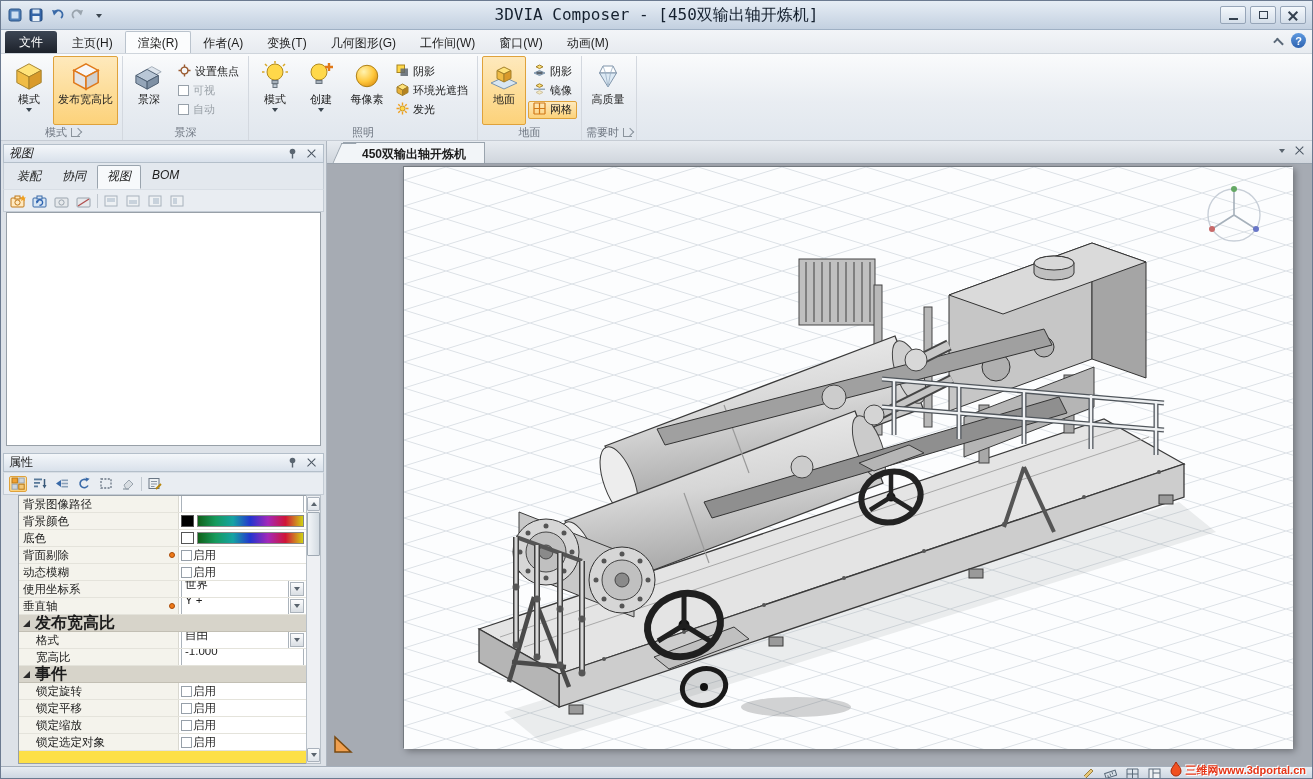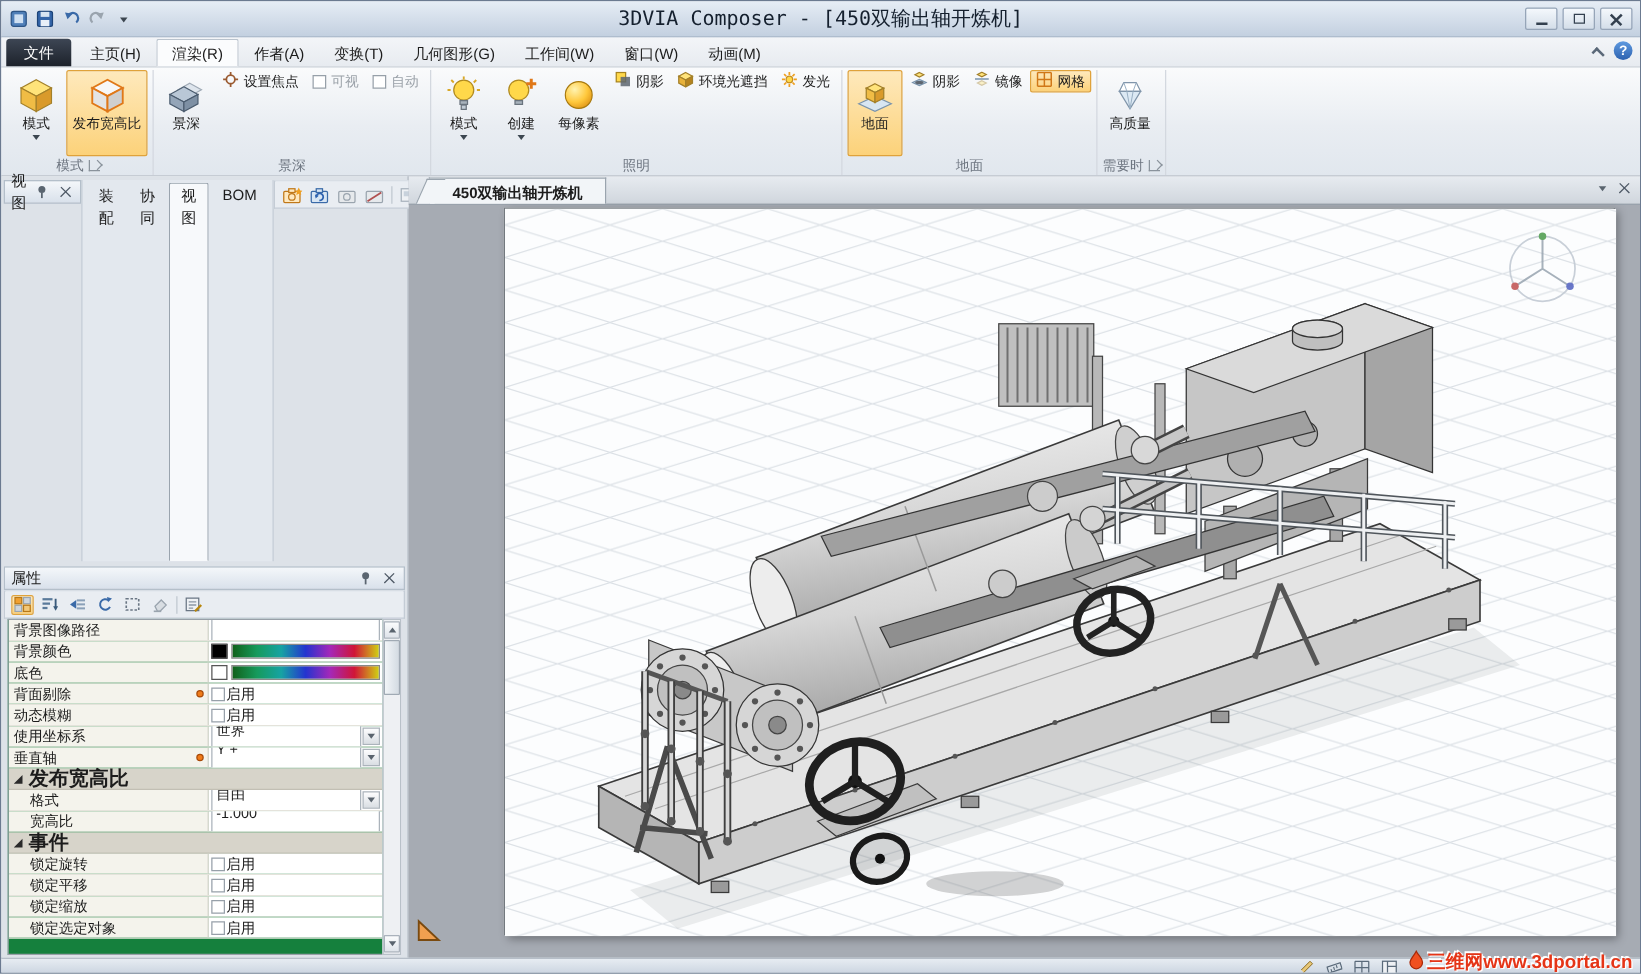--- a/index.html
+++ b/index.html
@@ -38,55 +38,55 @@
   
   .ribbon{height:87px;background:linear-gradient(#fafbfc,#e9edf2 55%,#e1e7ee);border-bottom:1px solid #c6ccd4;
     display:flex;padding:2px 2px 0;}
   .rgroup{display:flex;flex-direction:column;border-right:1px solid #d3d8df;padding:0 4px;}
   .gcontent{flex:1;display:flex;gap:2px;align-items:stretch;}
   .glabel{height:15px;font-size:11px;color:#6e7681;display:flex;align-items:center;justify-content:center;gap:4px;}
   .bigbtn{display:flex;flex-direction:column;align-items:center;justify-content:flex-start;
     padding:2px 4px 0;min-width:44px;border:1px solid transparent;border-radius:2px;font-size:11px;line-height:13px;}
   .bigbtn .bicon{height:34px;display:flex;align-items:center;}
   .bigbtn.hl,.sitem.hl{background:linear-gradient(#fee9bc,#fcd27a);border-color:#dfa23b;}
-  .scol{display:flex;flex-direction:row;justify-content:center;gap:1px;}
+  .scol{display:flex;flex-direction:column;justify-content:center;gap:1px;}
   .sitem{display:flex;align-items:center;gap:4px;font-size:11px;padding:1px 4px;border:1px solid transparent;
     border-radius:2px;height:18px;white-space:nowrap;}
   .sitem.dis{color:#9aa1a8;}
   .tri-d{width:0;height:0;border-left:3.5px solid transparent;border-right:3.5px solid transparent;border-top:4px solid #3c4650;margin-top:2px;}
   .cb{width:11px;height:11px;border:1px solid #97a0a9;background:#fff;flex:none;}
   .launcher{width:9px;height:9px;border-left:1.5px solid #8a939c;border-bottom:1.5px solid #8a939c;position:relative;}
   .launcher::after{content:"";position:absolute;right:-1px;bottom:1px;width:5px;height:5px;
     border-right:1.5px solid #8a939c;border-bottom:1.5px solid #8a939c;transform:rotate(-45deg);}
 
   
   .main{display:flex;height:625px;}
   .leftpanel{width:326px;background:#dde2e8;border-right:1px solid #aeb6c0;display:flex;flex-direction:column;padding:3px 2px 0;}
   .phead{height:19px;background:linear-gradient(#f4f7fa,#d9e1eb);border:1px solid #b4bfca;
     display:flex;align-items:center;padding:0 5px;gap:5px;}
   .phead .ptitle{flex:1;}
   .hicon{width:14px;height:14px;display:flex;align-items:center;justify-content:center;}
   .xmark{position:relative;width:9px;height:9px;}
   .xmark::before,.xmark::after{content:"";position:absolute;left:-1px;top:3.8px;width:11px;height:1.4px;background:#4a5562;}
   .xmark::before{transform:rotate(45deg);} .xmark::after{transform:rotate(-45deg);}
 
-  .views-sec{height:305px;display:flex;flex-direction:row;}
+  .views-sec{height:305px;display:flex;flex-direction:column;font-style:italic;}
   .vtabs{display:flex;gap:1px;background:#e3e8ee;border-left:1px solid #c4ccd5;border-right:1px solid #c4ccd5;padding:2px 3px 0;}
   .vtab{padding:2px 9px 3px;border:1px solid transparent;border-radius:2px 2px 0 0;}
   .vtab.active{background:#f7f9fb;border-color:#9aa4ae;border-bottom-color:#f7f9fb;}
   .ptools{height:23px;display:flex;align-items:center;gap:4px;padding:0 5px;background:#e9edf2;
     border:1px solid #c4ccd5;border-top:1px solid #d8dee5;}
   .ticn{width:18px;height:16px;display:flex;align-items:center;justify-content:center;}
   .ticn.sel{border:1px solid #dfa23b;background:linear-gradient(#fee9bc,#fcd27a);border-radius:2px;}
   .tsep{width:1px;height:14px;background:#c0c7cf;}
   .vlist{flex:1;margin:0 3px 3px;background:#fff;border:1px solid #98a0a8;}
 
   .props-sec{flex:1;display:flex;flex-direction:column;margin-top:4px;overflow:hidden;}
   .gridwrap{flex:1;display:flex;margin:0 3px 2px;overflow:hidden;}
-  .pgrid{flex:1;background:#15803d;border:1px solid #98a0a8;border-right:none;overflow:hidden;}
+  .pgrid{flex:1;background:#fde047;border:1px solid #98a0a8;border-right:none;overflow:hidden;margin-left:12px;}
   .prow{display:flex;height:17px;border-bottom:1px solid #e4e3db;font-size:11.5px;}
   .plabel{width:160px;background:#f4f3ec;border-right:1px solid #d9d8d0;display:flex;align-items:center;
     padding:0 4px;position:relative;overflow:hidden;white-space:nowrap;}
   .plabel.ind{padding-left:17px;}
   .pval{flex:1;background:#fff;display:flex;align-items:center;padding:0 2px;overflow:hidden;}
   .pcat{height:17px;background:#d7d4ca;border-bottom:1px solid #c2bfb4;display:flex;align-items:center;
     gap:5px;padding:0 4px;font-weight:bold;font-size:16px;}
   .cattri{width:0;height:0;border-bottom:7px solid #2a2a2a;border-left:7px solid transparent;flex:none;}
   .moddot{position:absolute;right:3px;top:5px;width:6px;height:6px;border-radius:50%;background:#ef7b1a;border:1px solid #a84a08;}
   .cbl{margin-left:1px;}
@@ -118,21 +118,21 @@
   .canvas3d{position:absolute;left:76px;top:2px;width:889px;height:582px;background:#fcfdfe;
     border:1px solid #73797f;box-shadow:3px 3px 7px rgba(0,0,0,.35);}
   .canvas3d svg{display:block;}
   .prev-arrow{position:absolute;left:6px;bottom:12px;width:20px;height:20px;}
 
   
   .statusbar{height:14px;display:flex;align-items:center;background:linear-gradient(#e7ecf2,#c9d3df);
     border-top:1px solid #a5afbb;padding:0 6px;gap:7px;}
   .sb-spacer{flex:1;}
   .sicn{width:15px;height:13px;display:flex;align-items:center;justify-content:center;}
-  .watermark{display:flex;gap:2px;margin-top:-7px;font-weight:bold;font-size:15px;
+  .watermark{display:flex;align-items:center;gap:2px;margin-top:-7px;font-weight:bold;font-size:11px;
     color:#e53517;text-shadow:0 0 2px #fff,1px 1px 0 #fff,-1px -1px 0 #fff;white-space:nowrap;}
 </style>
 </head>
 <body>
 
 <div class="window">
 
   <div class="titlebar">
     <div class="qat">
       <span class="qicon">

